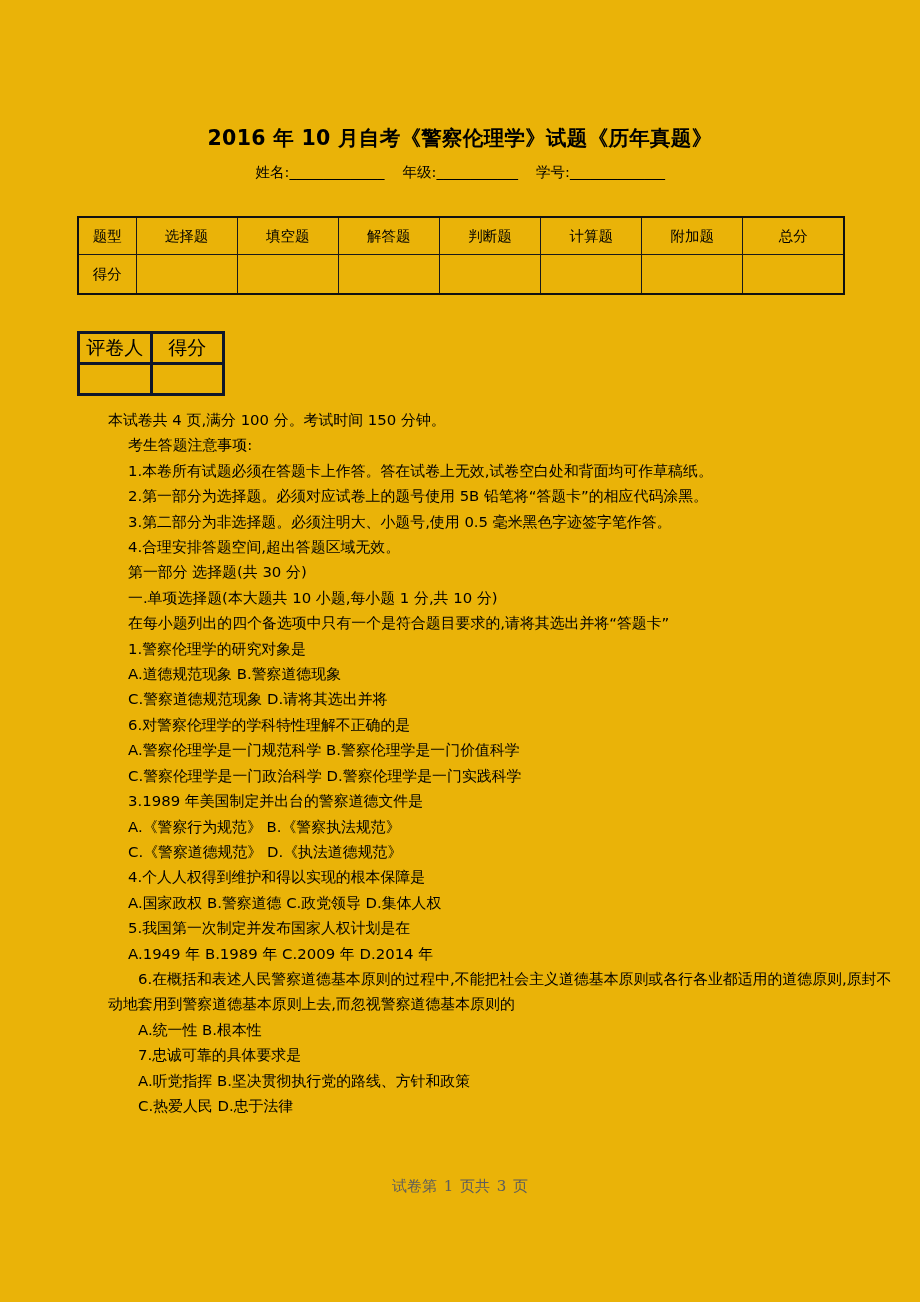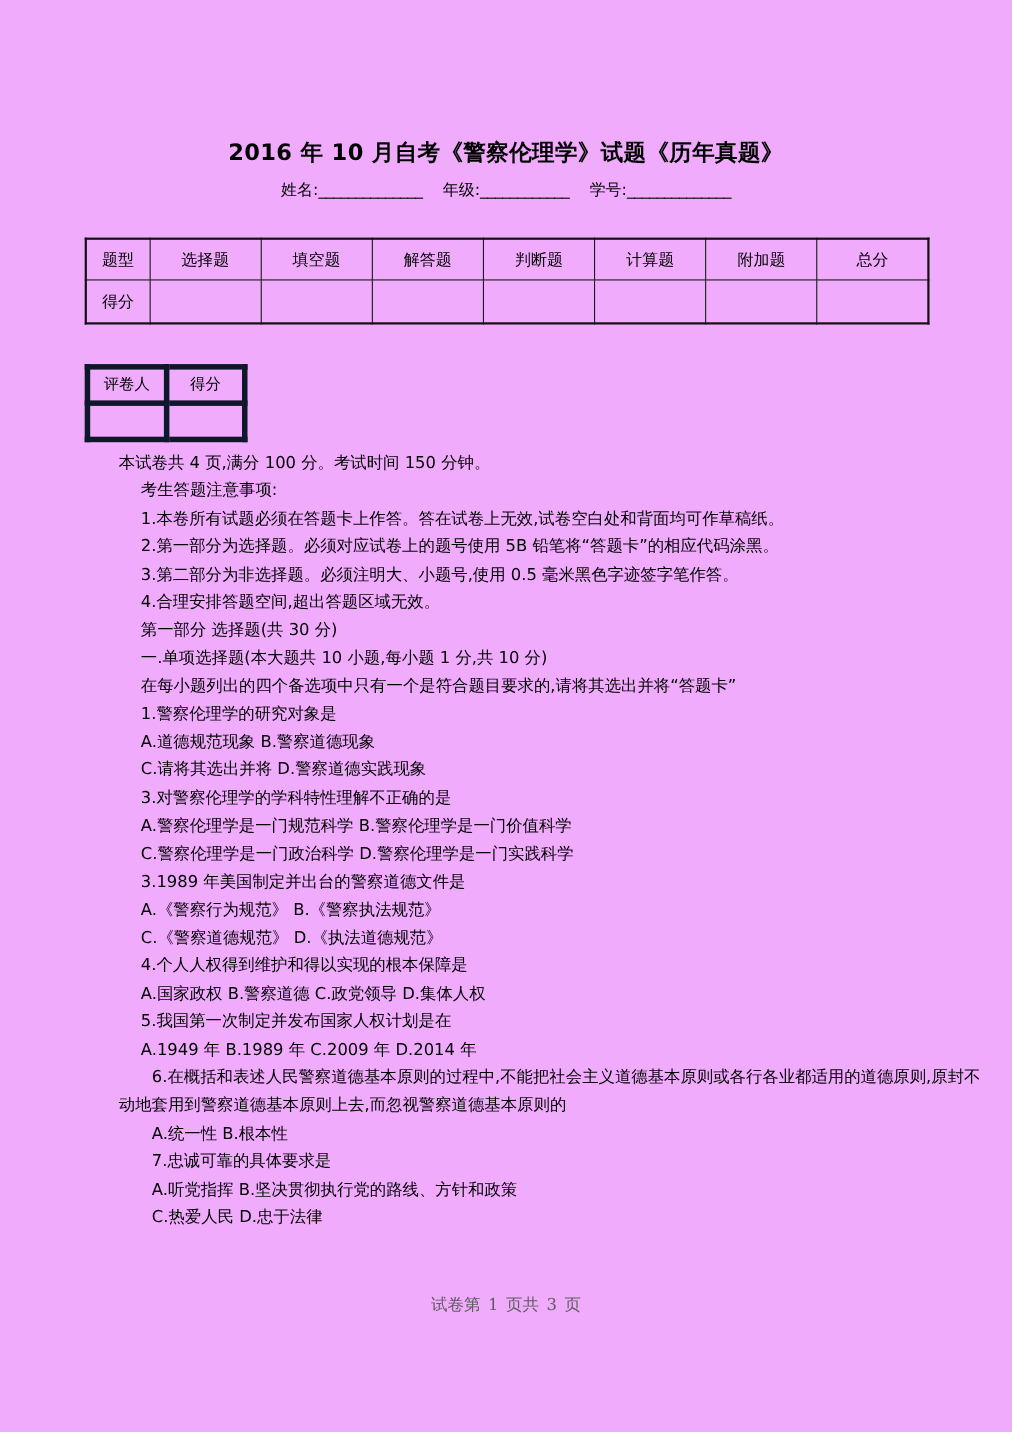--- a/index.html
+++ b/index.html
@@ -9,21 +9,21 @@
   }
   body {
     font-family: "DejaVu Sans", "Liberation Sans", sans-serif;
     color: #000000;
     -webkit-font-smoothing: antialiased;
   }
   .page {
     position: relative;
     width: 920px;
     height: 1302px;
-    background: #f0abfc;
+    background: #eab308;
     overflow: hidden;
     box-sizing: border-box;
   }
 
   
   .doc-title {
     position: absolute;
     left: 0;
     top: 124px;
     width: 920px;
@@ -73,25 +73,25 @@
   .grader-table {
     position: absolute;
     left: 77px;
     top: 331px;
     width: 148px;
     border-collapse: collapse;
     border: 2.2px solid #111;
     table-layout: fixed;
   }
   .grader-table td {
-    border: 5px solid #0f172a;
+    border: 3px solid #0f172a;
     height: 28px;
     text-align: center;
     vertical-align: middle;
-    font-size: 14px;
+    font-size: 19px;
     padding: 0;
   }
 
   
   .body-text {
     position: absolute;
     left: 77px;
     top: 408px;
     width: 790px;
     font-size: 14.9px;
@@ -197,23 +197,23 @@
     <p class="ind-1">2.第一部分为选择题。必须对应试卷上的题号使用 5B 铅笔将“答题卡”的相应代码涂黑。</p>
     <p class="ind-1">3.第二部分为非选择题。必须注明大、小题号,使用 0.5 毫米黑色字迹签字笔作答。</p>
     <p class="ind-1">4.合理安排答题空间,超出答题区域无效。</p>
 
     <p class="ind-1">第一部分 选择题(共 30 分)</p>
     <p class="ind-1">一.单项选择题(本大题共 10 小题,每小题 1 分,共 10 分)</p>
     <p class="ind-1">在每小题列出的四个备选项中只有一个是符合题目要求的,请将其选出并将“答题卡”</p>
 
     <p class="ind-1">1.警察伦理学的研究对象是</p>
     <p class="ind-1">A.道德规范现象 B.警察道德现象</p>
-    <p class="ind-1">C.请将其选出并将 D.警察道德实践现象</p>
-
-    <p class="ind-1">3.对警察伦理学的学科特性理解不正确的是</p>
+    <p class="ind-1">C.警察道德规范现象 D.请将其选出并将</p>
+
+    <p class="ind-1">6.对警察伦理学的学科特性理解不正确的是</p>
     <p class="ind-1">A.警察伦理学是一门规范科学 B.警察伦理学是一门价值科学</p>
     <p class="ind-1">C.警察伦理学是一门政治科学 D.警察伦理学是一门实践科学</p>
 
     <p class="ind-1">3.1989 年美国制定并出台的警察道德文件是</p>
     <p class="ind-1">A.《警察行为规范》 B.《警察执法规范》</p>
     <p class="ind-1">C.《警察道德规范》 D.《执法道德规范》</p>
 
     <p class="ind-1">4.个人人权得到维护和得以实现的根本保障是</p>
     <p class="ind-1">A.国家政权 B.警察道德 C.政党领导 D.集体人权</p>
 

